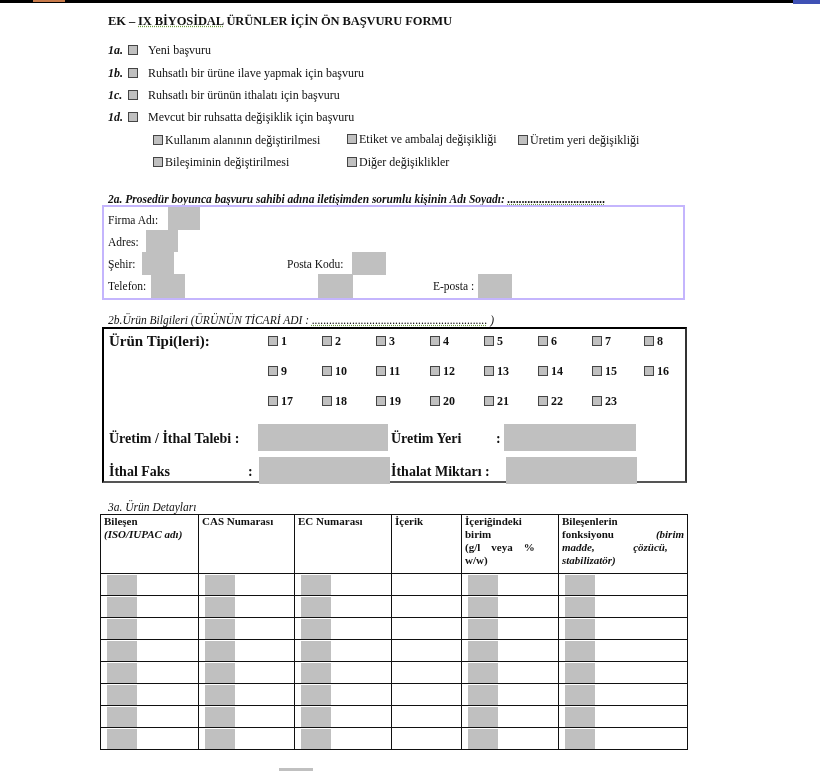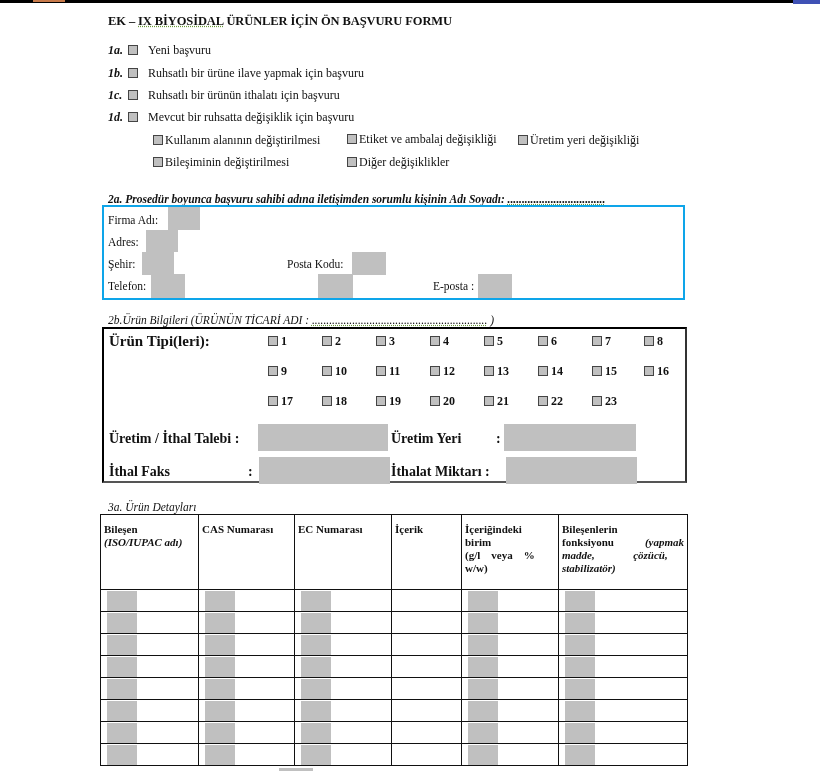--- a/index.html
+++ b/index.html
@@ -23,30 +23,30 @@
   }
   .opt { font-size: 12px; white-space: nowrap; }
   .opt .code { font-style: italic; font-weight: bold; display: inline-block; width: 20px; }
   .opt .lbl { margin-left: 10px; margin-top: 8px; }
   .subopt { font-size: 12px; white-space: nowrap; }
   .subopt .cb { margin-right: 2px; }
 
   .sec-head { font-size: 11.5px; font-style: italic; font-weight: bold; white-space: nowrap; }
   .dots { text-decoration: underline; text-decoration-style: dotted; text-decoration-color: #6a9a3a; }
 
-  .box { border: 2px solid #0ea5e9; box-sizing: border-box; }
+  .box { border: 2px solid #c4b5fd; box-sizing: border-box; }
   .field-lbl { font-size: 11.5px; white-space: nowrap; }
   .gray { background: #c0c0c0; position: absolute; }
 
   .bold-lbl { font-weight: bold; font-size: 14px; white-space: nowrap; }
   .type-item { font-size: 12px; font-weight: bold; white-space: nowrap; }
   .type-item .cb { margin-right: 3px; }
 
   table.details { position: absolute; left: 100px; top: 514px; width: 587px; border-collapse: collapse; table-layout: fixed; }
-  table.details th, table.details td { border: 1px solid #111; font-size: 11px; vertical-align: top; padding: 8px 3px; }
+  table.details th, table.details td { border: 1px solid #111; font-size: 11px; vertical-align: top; padding: 0 3px; }
   table.details th { text-align: left; font-weight: bold; height: 58px; line-height: 13px; }
   table.details td { height: 21px; position: relative; padding: 0; }
   table.details td .fill { position: absolute; left: 6px; top: 1px; width: 30px; bottom: 0; background: #c0c0c0; }
   .it { font-style: italic; }
 </style>
 </head>
 <body>
 
 <div class="topbar">
   <div class="tab-accent"></div>
@@ -184,21 +184,21 @@
       <th>
         <span>İçeriğindeki</span><br>
         <span>birim</span><br>
         <span style="white-space:pre">(g/l    veya    %</span><br>
         <span>w/w)</span>
       </th>
       <th>
         <span>Bileşenlerin</span><br>
         <span style="display:flex; justify-content:space-between;">
             <span>fonksiyonu</span>
-            <span class="it">(yapmak</span>
+            <span class="it">(birim</span>
           </span>
         <span class="it" style="white-space:pre">madde,              çözücü,</span><br>
         <span class="it">stabilizatör)</span>
       </th>
     </tr>
   </thead>
   <tbody id="detail-rows">
       <tr>
         <td>
           <div class="fill"></div>

